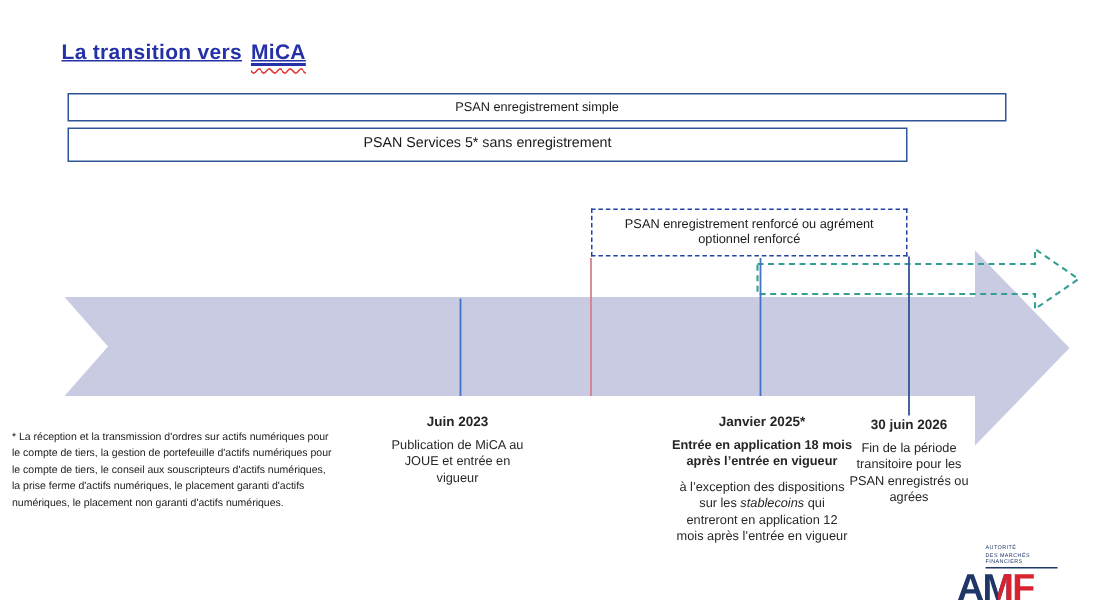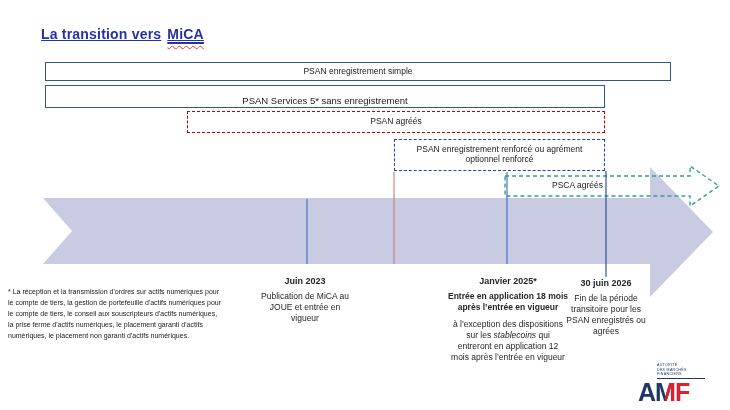--- a/index.html
+++ b/index.html
@@ -104,33 +104,29 @@
     <line class="vline blue" x1="307" y1="199" x2="307" y2="264"></line>
     <line class="vline pink" x1="394" y1="172" x2="394" y2="264"></line>
     <line class="vline blue" x1="507" y1="172" x2="507" y2="264"></line>
     <line class="vline navy" x1="606" y1="171" x2="606" y2="277"></line>
   </svg>
 
   <div class="bar solid" style="left:45px;top:62px;width:626px;height:19px;">
     <span class="bar-label">PSAN enregistrement simple</span>
   </div>
 
-  <div class="bar solid" style="left:45px;top:85px;width:560px;height:23px;align-items:flex-end;">
+  <div class="bar solid" style="left:45px;top:85px;width:560px;height:23px;">
     <span class="bar-label bar2-label">PSAN Services 5* sans enregistrement</span>
   </div>
 
-  <div class="bar dashed-red" style="left:187px;top:111px;width:418px;height:22px;">
-    <span class="bar-label">PSAN agréés</span>
-  </div>
 
   <div class="bar dashed-blue" style="left:394px;top:139px;width:211px;height:32px;padding:0 8px;">
     <span class="bar-label">PSAN enregistrement renforcé ou agrément optionnel renforcé</span>
   </div>
 
-  <div class="psca-label">PSCA agréés</div>
 
   <div class="col col1">
     <p class="date">Juin 2023</p>
     <p class="desc">Publication de MiCA au JOUE et entrée en vigueur</p>
   </div>
 
 
   <div class="col col3">
     <p class="date">Janvier 2025*</p>
     <p class="desc bold">Entrée en application 18 mois après l’entrée en vigueur</p>

